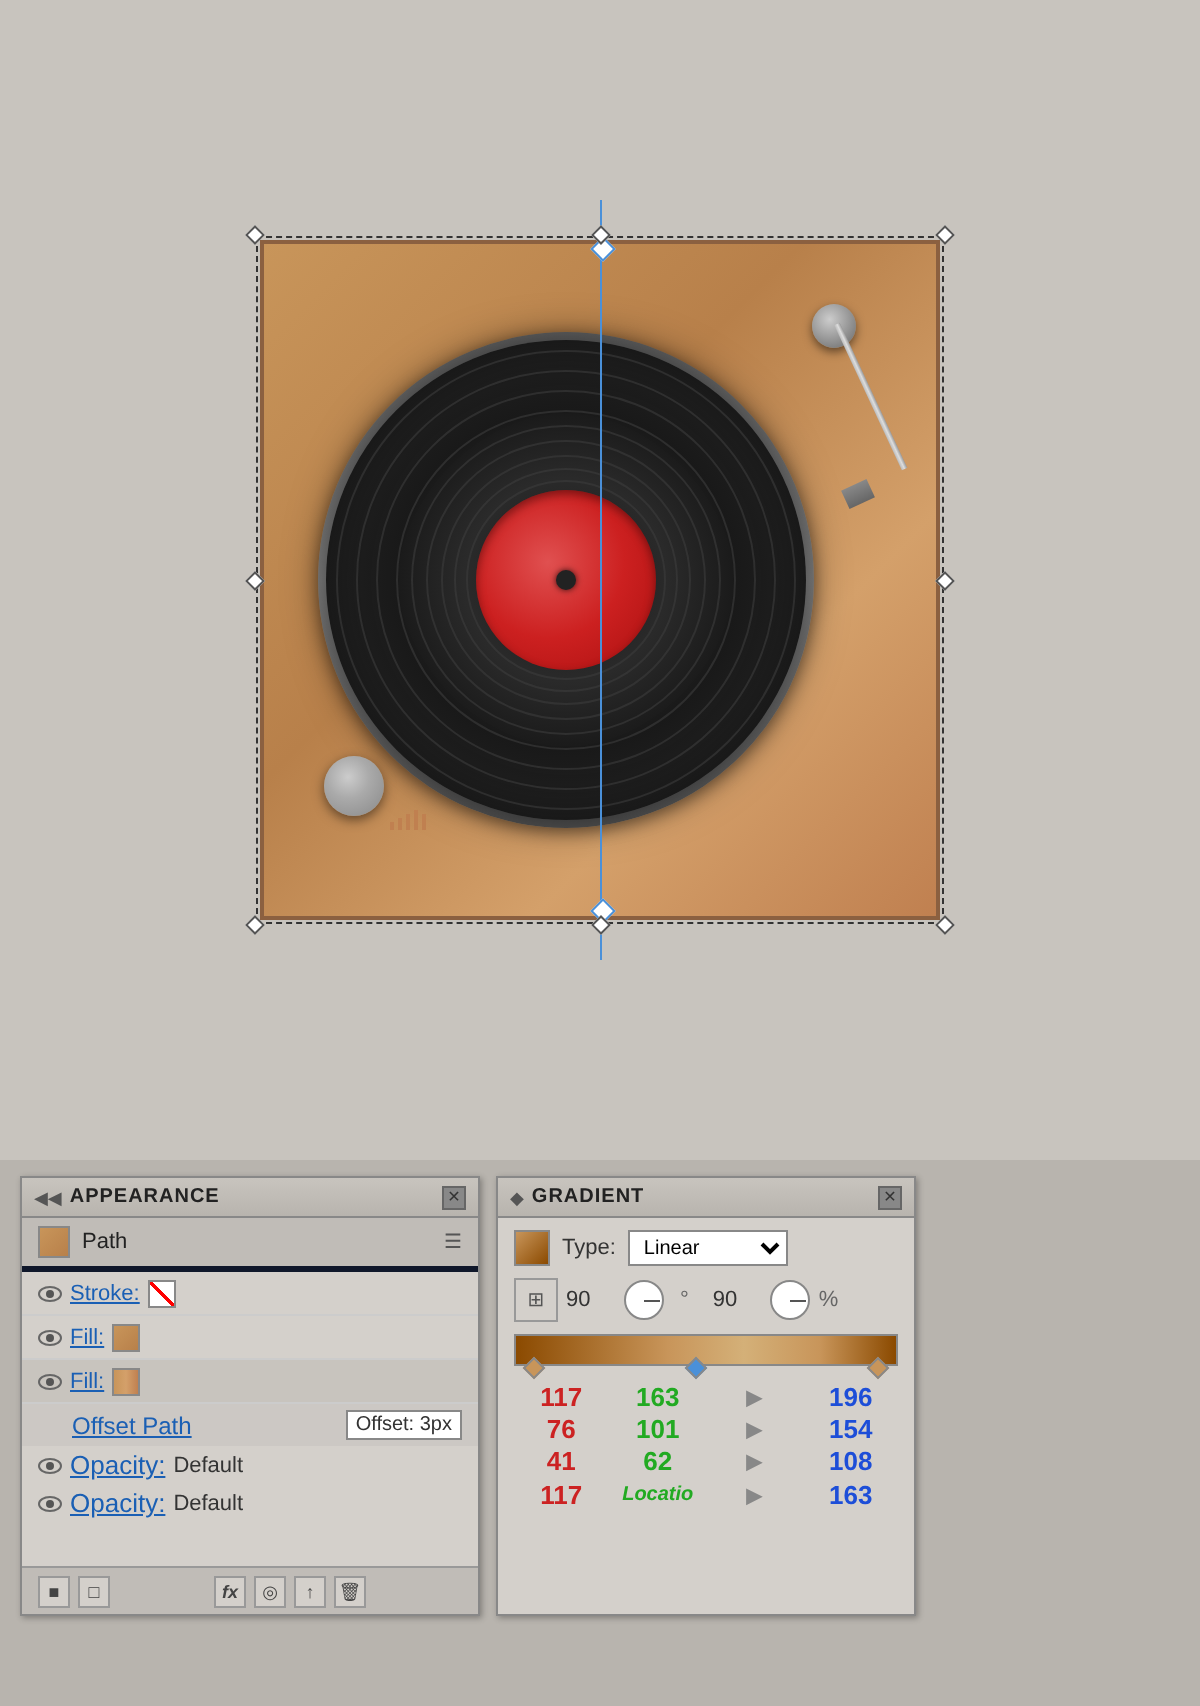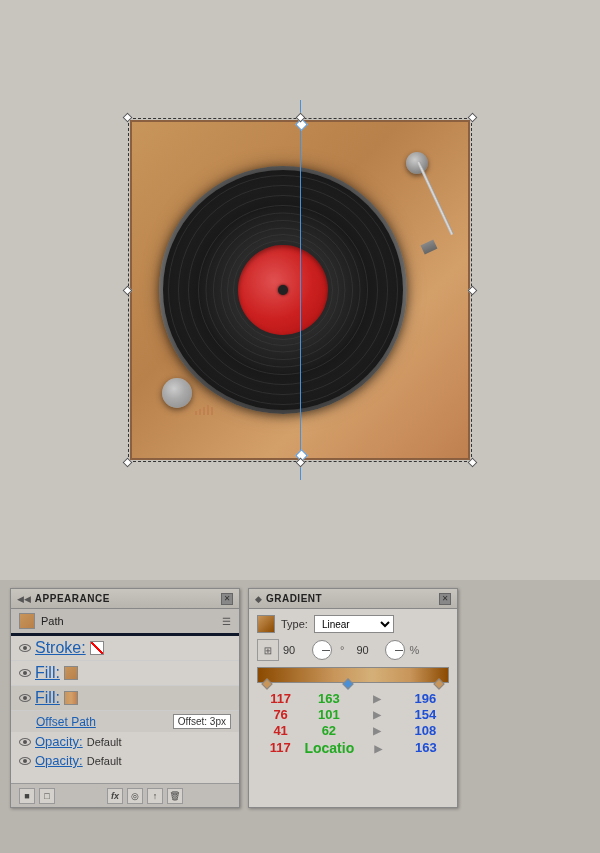--- a/index.html
+++ b/index.html
@@ -331,21 +331,21 @@
       content: '';
       position: absolute;
       width: 4px;
       height: 4px;
       border-radius: 50%;
       background: #555;
       top: 1px;
       left: 3px;
     }
     .row-label {
-      font-size: 16px;
+      font-size: 11px;
       color: #1a5fb4;
       text-decoration: underline;
       cursor: pointer;
     }
     .stroke-none-icon {
       width: 14px;
       height: 14px;
       border: 1px solid #888;
       position: relative;
       background: white;
@@ -745,20 +745,20 @@
         <span class="cv-blue">154</span>
 
         <span class="cv-red">41</span>
         <span class="cv-green">62</span>
         <div class="cv-arrow">▶</div>
         <span class="cv-blue">108</span>
       </div>
 
       <div style="display:grid;grid-template-columns:1fr 1fr 1fr 1fr;gap:1px;margin-top:2px;font-size:13px;font-weight:bold;text-align:center;">
         <span class="cv-red">117</span>
-        <span style="color:#22aa22;font-size:14px;display:flex;align-items:center;justify-content:center;">Locatio</span>
+        <span style="color:#22aa22;font-size:10px;display:flex;align-items:center;justify-content:center;font-style:italic;">Locatio</span>
         <div style="color:#888;font-size:10px;display:flex;align-items:center;justify-content:center;">▶</div>
         <span class="cv-blue">163</span>
       </div>
     </div>
   </div>
 
 </div>
 
 </body></html>

